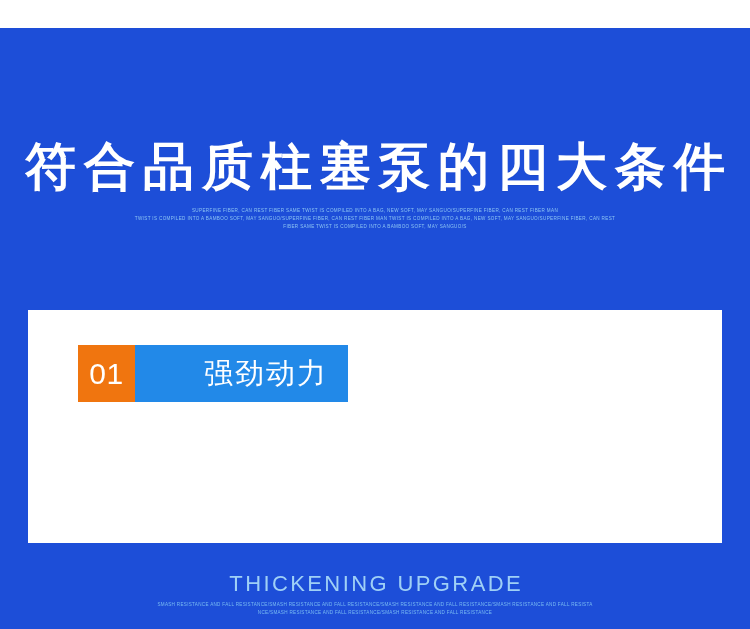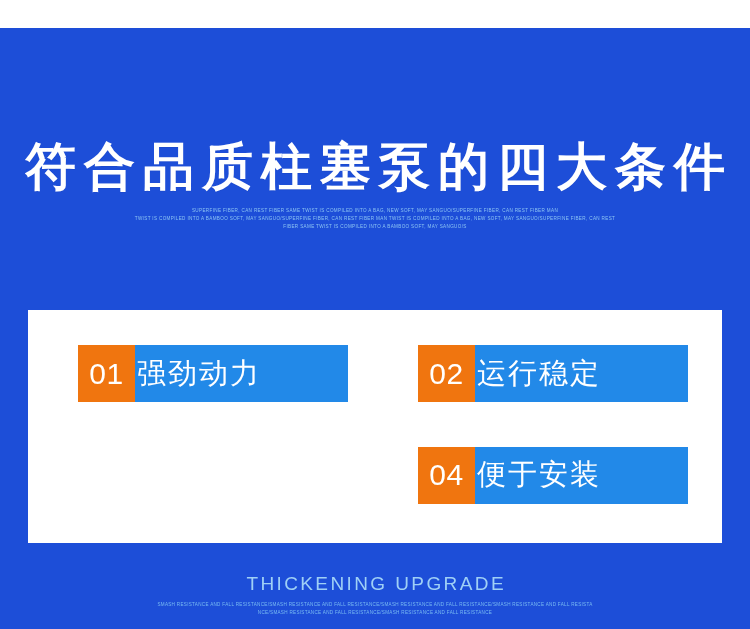--- a/index.html
+++ b/index.html
@@ -105,23 +105,23 @@
     align-items: center;
     justify-content: center;
     box-sizing: border-box;
   }
 
   .feature-label-bar {
     flex: 1 1 auto;
     background: #2289e8;
     display: flex;
     align-items: center;
-    justify-content: flex-start;
-    box-sizing: border-box;
-    padding-right: 10px;
+    justify-content: flex-end;
+    box-sizing: border-box;
+    padding-right: 20px;
   }
 
   .feature-label {
     color: #ffffff;
     font-size: 29px;
     font-weight: 500;
     letter-spacing: 2px;
     text-indent: 2px;
     white-space: nowrap;
   }
@@ -131,21 +131,21 @@
     position: absolute;
     left: 0;
     top: 545px;
     width: 750px;
     text-align: center;
   }
 
   #footer-heading {
     display: block;
     color: #9fd0f6;
-    font-size: 19px;
+    font-size: 22px;
     font-weight: normal;
     letter-spacing: 2.4px;
     line-height: 22px;
     text-indent: 2.4px;
     white-space: nowrap;
     text-align: center;
   }
 
   #footer-lines {
     margin-top: 6px;
@@ -180,36 +180,24 @@
   <div id="feature-card">
     <div id="feature-grid">
 
       <div class="feature-item">
         <span class="feature-number">01</span>
         <span class="feature-label-bar">
           <span class="feature-label">强劲动力</span>
         </span>
       </div>
 
-      <div class="feature-item">
-        <span class="feature-number">02</span>
-        <span class="feature-label-bar">
-          <span class="feature-label">运行稳定</span>
-        </span>
-      </div>
 
       <div class="feature-item">
       </div>
 
-      <div class="feature-item">
-        <span class="feature-number">04</span>
-        <span class="feature-label-bar">
-          <span class="feature-label">便于安装</span>
-        </span>
-      </div>
 
     </div>
   </div>
 
   <div id="footer-block">
     <span id="footer-heading">THICKENING UPGRADE</span>
 
     <div id="footer-lines">
       <span class="footer-line">SMASH RESISTANCE AND FALL RESISTANCE/SMASH RESISTANCE AND FALL RESISTANCE/SMASH RESISTANCE AND FALL RESISTANCE/SMASH RESISTANCE AND FALL RESISTA</span>
       <span class="footer-line">NCE/SMASH RESISTANCE AND FALL RESISTANCE/SMASH RESISTANCE AND FALL RESISTANCE</span>

